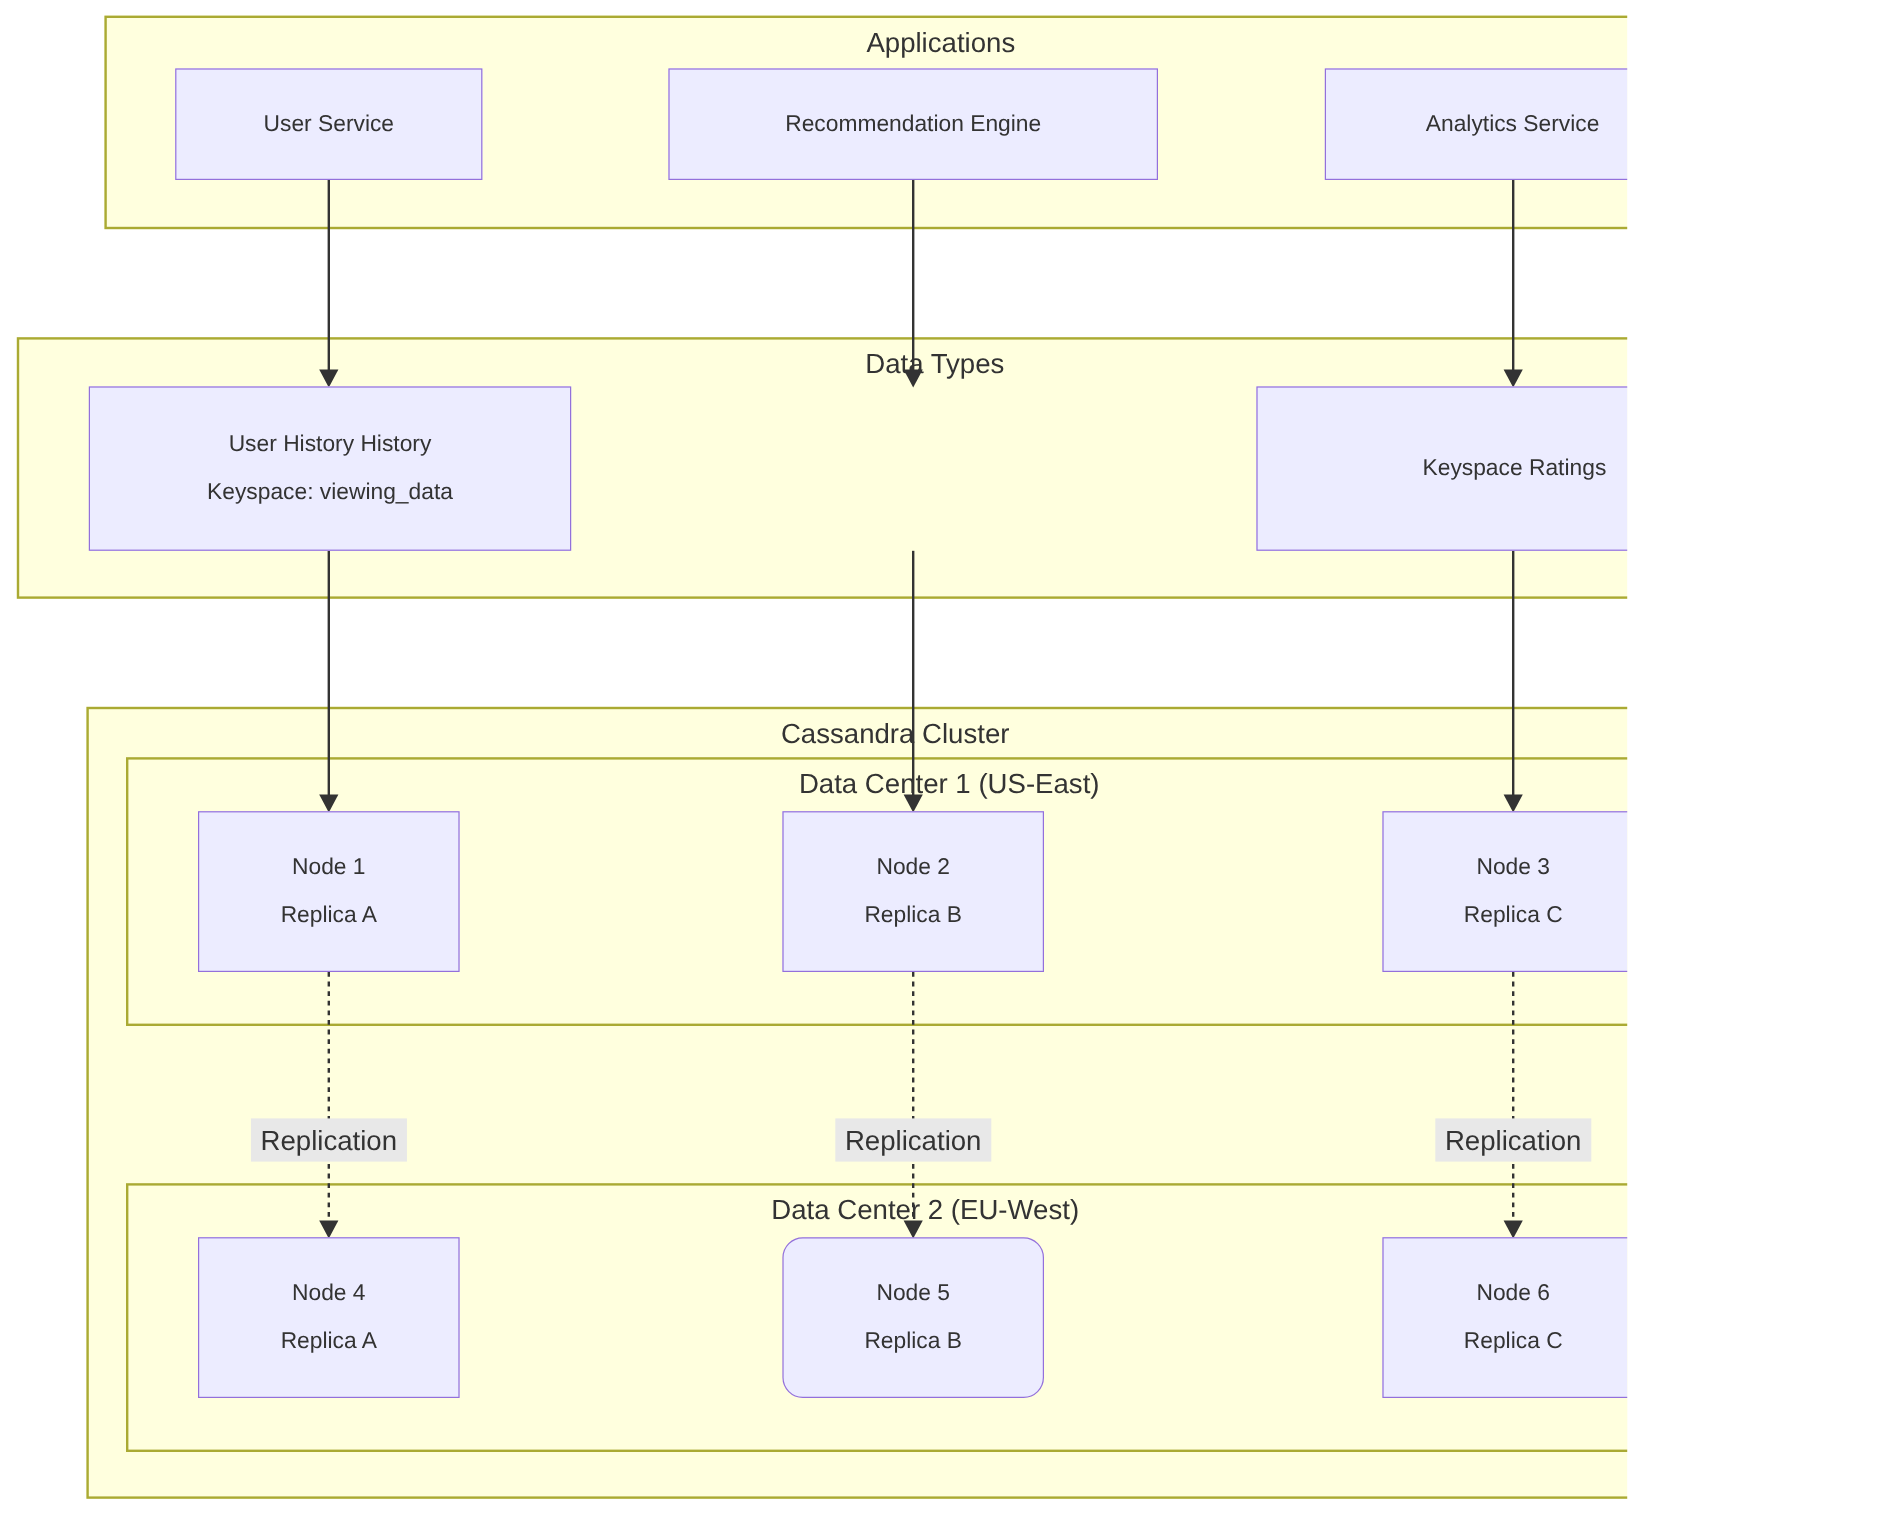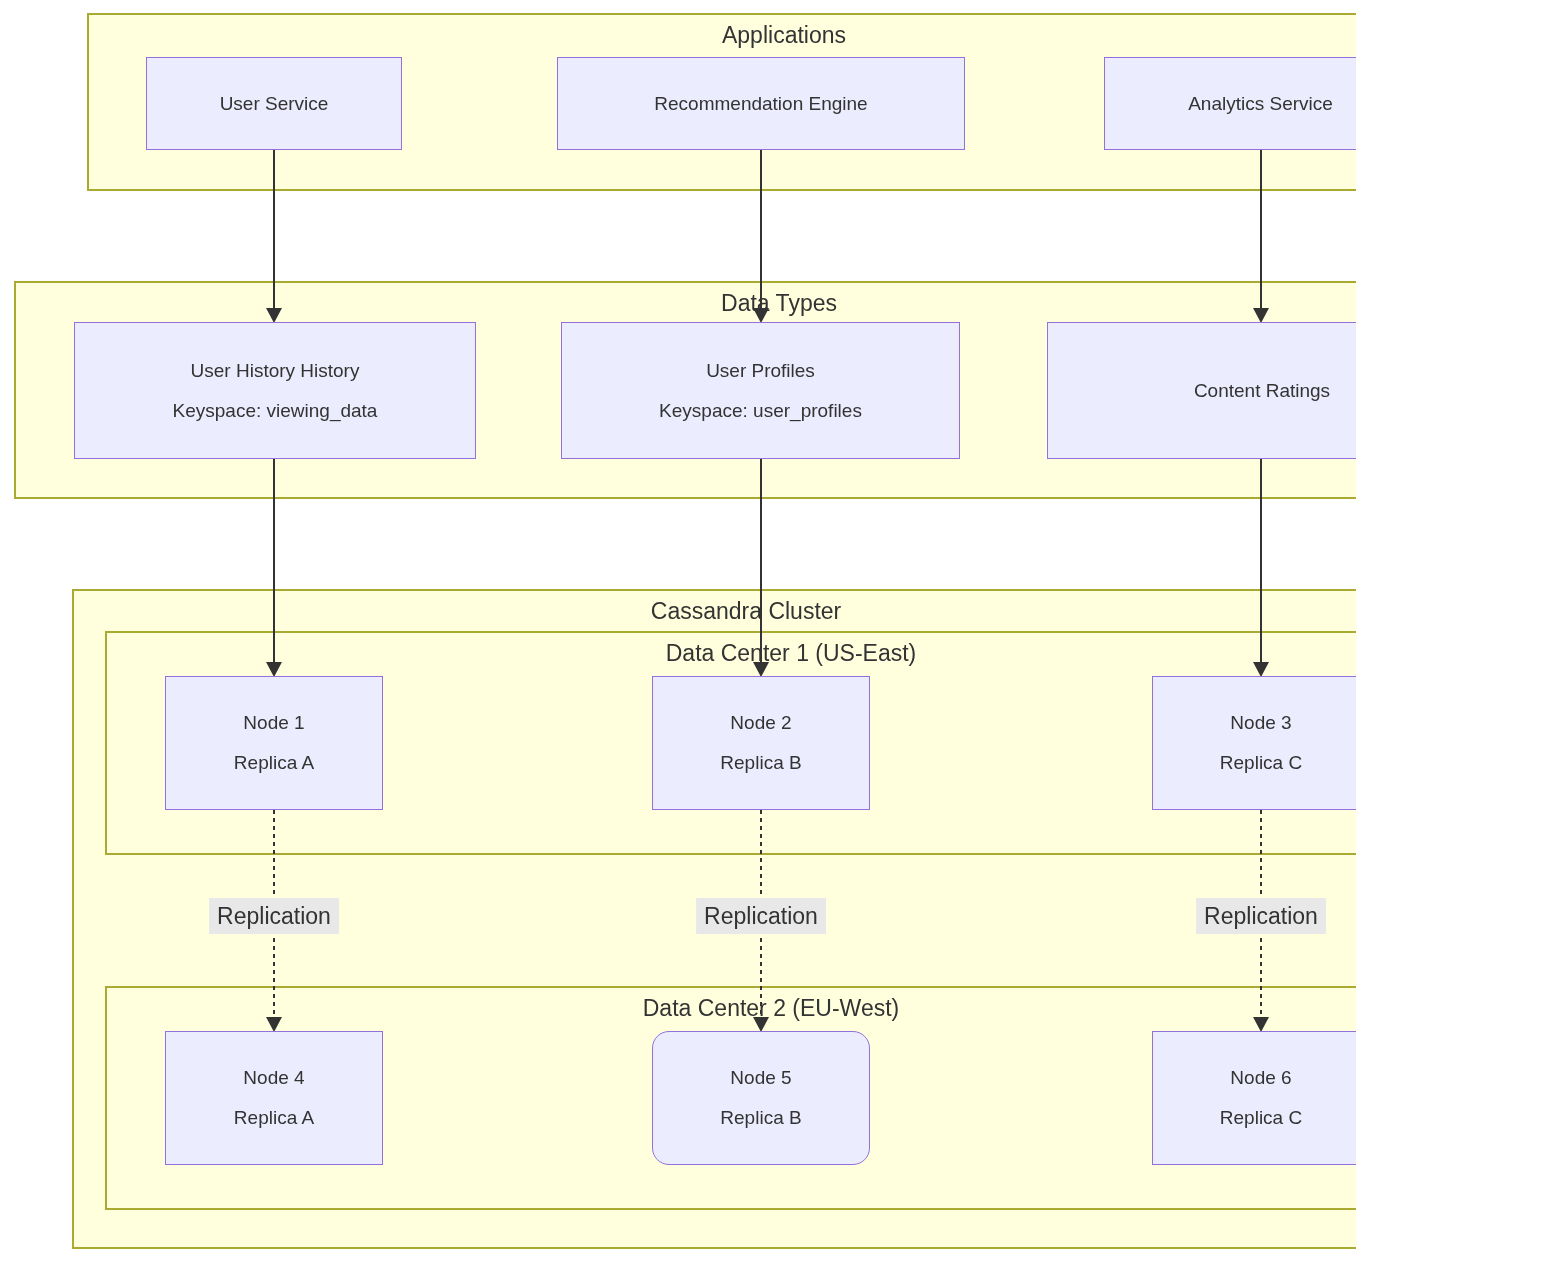--- a/index.html
+++ b/index.html
@@ -68,20 +68,21 @@
   .edge-label{
     position:absolute;
     transform:translateX(-50%);
     background:var(--edge-label-bg);
     padding:3px 8px;
     font-size:23px;
     line-height:30px;
     white-space:nowrap;
     color:var(--text);
     z-index:4;
+    margin-top:34px;
   }
 </style>
 </head>
 <body>
 
 <div class="canvas">
 
   <div class="cluster" style="left:87px;top:13px;width:1391px;height:178px;">
     <span class="cluster-title" style="left:695px;top:5px;">Applications</span>
   </div>
@@ -150,26 +151,22 @@
     <span>Recommendation Engine</span>
   </div>
   <div class="node-box" style="left:1104px;top:57px;width:313px;height:93px;">
     <span>Analytics Service</span>
   </div>
 
   <div class="node-box" style="left:74px;top:322px;width:402px;height:137px;">
     <span>User History History</span>
     <span>Keyspace: viewing_data</span>
   </div>
-  <div class="node-box" style="left:561px;top:322px;width:399px;height:137px;">
-    <span>User Profiles</span>
-    <span>Keyspace: user_profiles</span>
-  </div>
   <div class="node-box" style="left:1047px;top:322px;width:430px;height:137px;">
-    <span>Content Ratings</span>
+    <span>Keyspace Ratings</span>
   </div>
 
   <div class="node-box" style="left:165px;top:676px;width:218px;height:134px;">
     <span>Node 1</span>
     <span>Replica A</span>
   </div>
   <div class="node-box" style="left:652px;top:676px;width:218px;height:134px;">
     <span>Node 2</span>
     <span>Replica B</span>
   </div>

